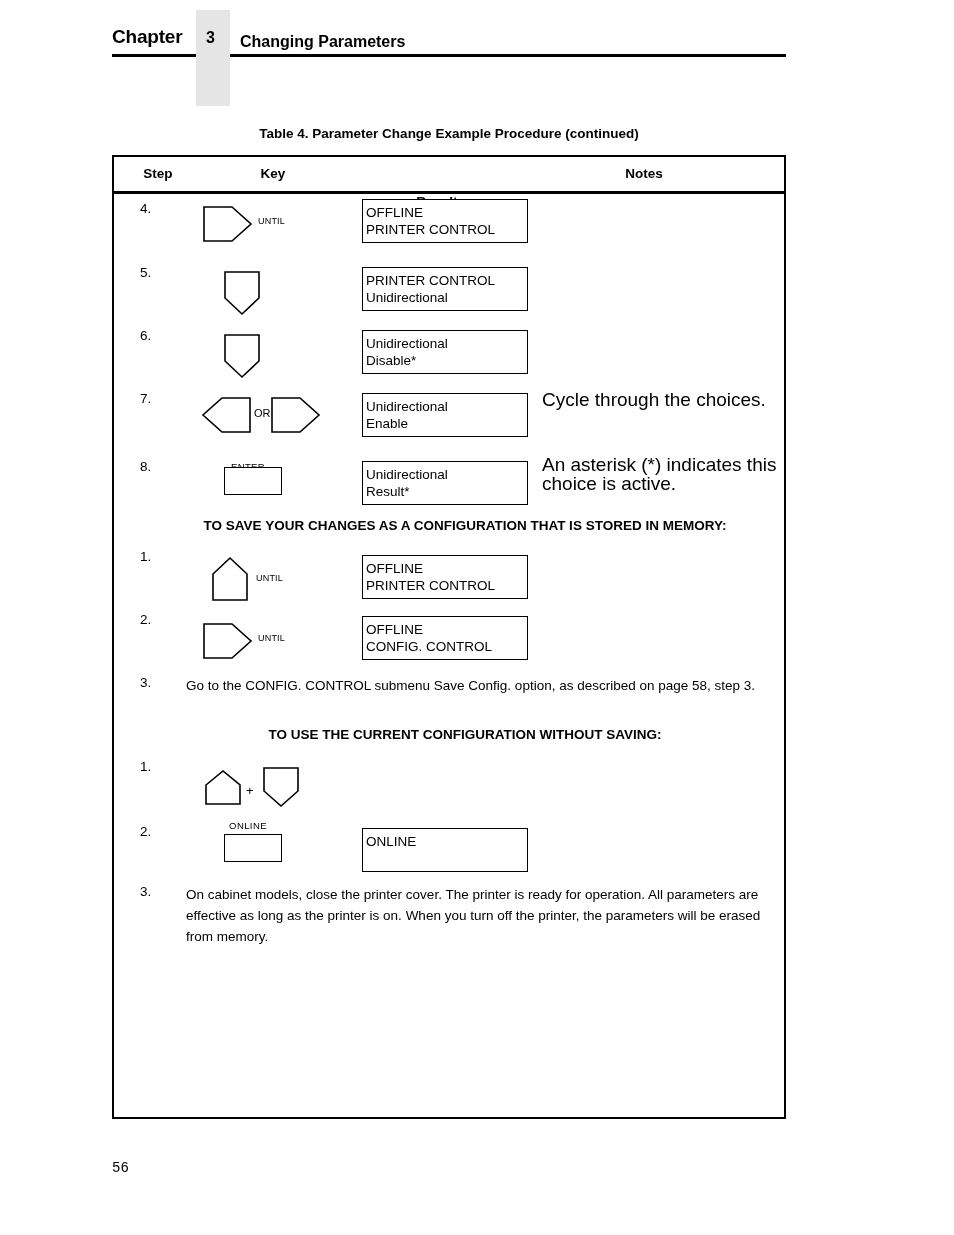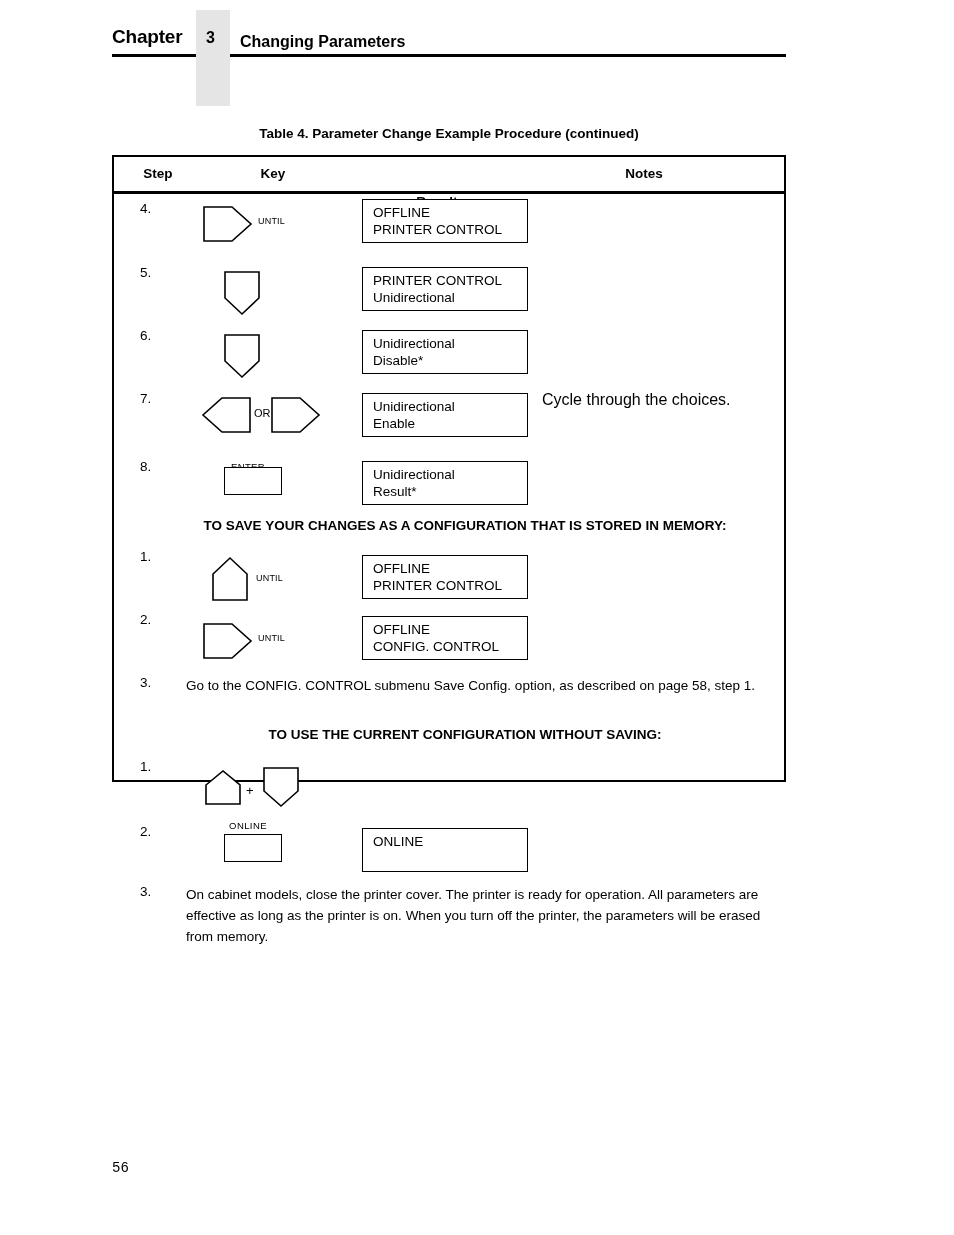--- a/index.html
+++ b/index.html
@@ -77,21 +77,21 @@
     font-size: 13.5px;
     font-weight: bold;
   }
 
   
   #table-frame {
     position: absolute;
     left: 112px;
     top: 155px;
     width: 674px;
-    height: 627px;
+    height: 964px;
     border: 2px solid #000;
     box-sizing: border-box;
   }
   #header-row {
     position: absolute;
     left: 0;
     top: 0;
     width: 100%;
     height: 36px;
     border-bottom: 2px solid #000;
@@ -132,30 +132,30 @@
   .key-cell {
     position: absolute;
     left: 88px;
     width: 160px;
     height: 100%;
   }
   .result-box {
     position: absolute;
     border: 1.5px solid #000;
     box-sizing: border-box;
-    padding: 4px 7px 4px 10px;
+    padding: 4px 7px 4px 3px;
     font-size: 13.5px;
     line-height: 17px;
     background: #fff;
   }
   .note-cell {
     position: absolute;
     left: 428px;
     width: 240px;
-    font-size: 16px;
+    font-size: 19px;
     line-height: 19px;
   }
 
   
   .section-heading {
     position: absolute;
     left: 16px;
     width: 100%;
     text-align: center;
     font-size: 13.5px;
@@ -300,20 +300,21 @@
     <div class="row" style="top:296px;height:62px;">
       <div class="step-num" style="top:6px;">8.</div>
       <div class="key-cell">
         <div class="keylabel-top" style="left:12px;top:8px;width:68px;">ENTER</div>
         <div class="pushbox" style="left:22px;top:14px;width:58px;height:28px;"></div>
       </div>
       <div class="result-box" style="left:248px;top:8px;width:166px;height:44px;">
         <div>Unidirectional</div>
         <div>Result*</div>
       </div>
+      <div class="note-cell" style="top:2px;">An asterisk (*) indicates this choice is active.</div>
     </div>
 
     <div class="section-heading" style="top:361px;">TO SAVE YOUR CHANGES AS A CONFIGURATION THAT IS STORED IN MEMORY:</div>
 
     <div class="row" style="top:390px;height:62px;">
       <div class="step-num" style="top:2px;">1.</div>
       <div class="key-cell">
         <svg class="keyglyph" style="left:6px;top:8px;" width="44" height="48" viewBox="0 0 44 48">
           <path d="M5 19 L22 3 L39 19 L39 45 L5 45 Z" fill="#fff" stroke="#000" stroke-width="1.6"></path>
         </svg>
@@ -336,21 +337,21 @@
       </div>
       <div class="result-box" style="left:248px;top:6px;width:166px;height:44px;">
         <div>OFFLINE</div>
         <div>CONFIG. CONTROL</div>
       </div>
       <div class="note-cell" style="top:6px;"></div>
     </div>
 
     <div class="para-row" style="top:518px;height:50px;">
       <div class="step-num" style="top:0px;">3.</div>
-      <div class="para-text" style="top:0px;">Go to the CONFIG. CONTROL submenu Save Config. option, as described on page 58, step 1.</div>
+      <div class="para-text" style="top:0px;">Go to the CONFIG. CONTROL submenu Save Config. option, as described on page 58, step 3.</div>
     </div>
 
     <div class="section-heading" style="top:570px;">TO USE THE CURRENT CONFIGURATION WITHOUT SAVING:</div>
 
     <div class="row" style="top:600px;height:62px;">
       <div class="step-num" style="top:2px;">1.</div>
       <div class="key-cell">
         <svg class="keyglyph" style="left:0px;top:12px;" width="42" height="38" viewBox="0 0 42 38">
           <path d="M4 16 L21 2 L38 16 L38 35 L4 35 Z" fill="#fff" stroke="#000" stroke-width="1.6"></path>
         </svg>

